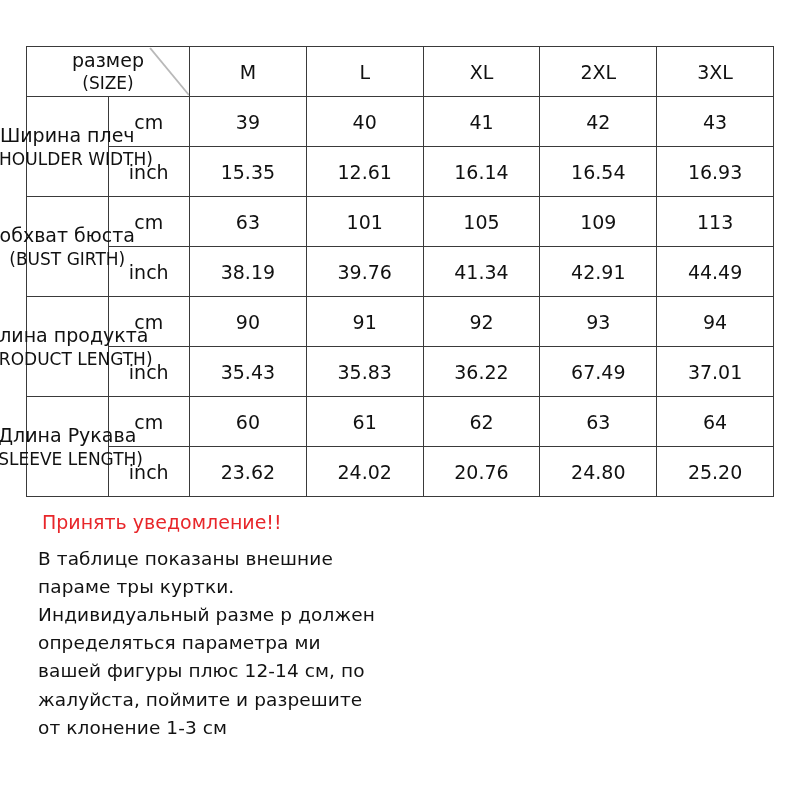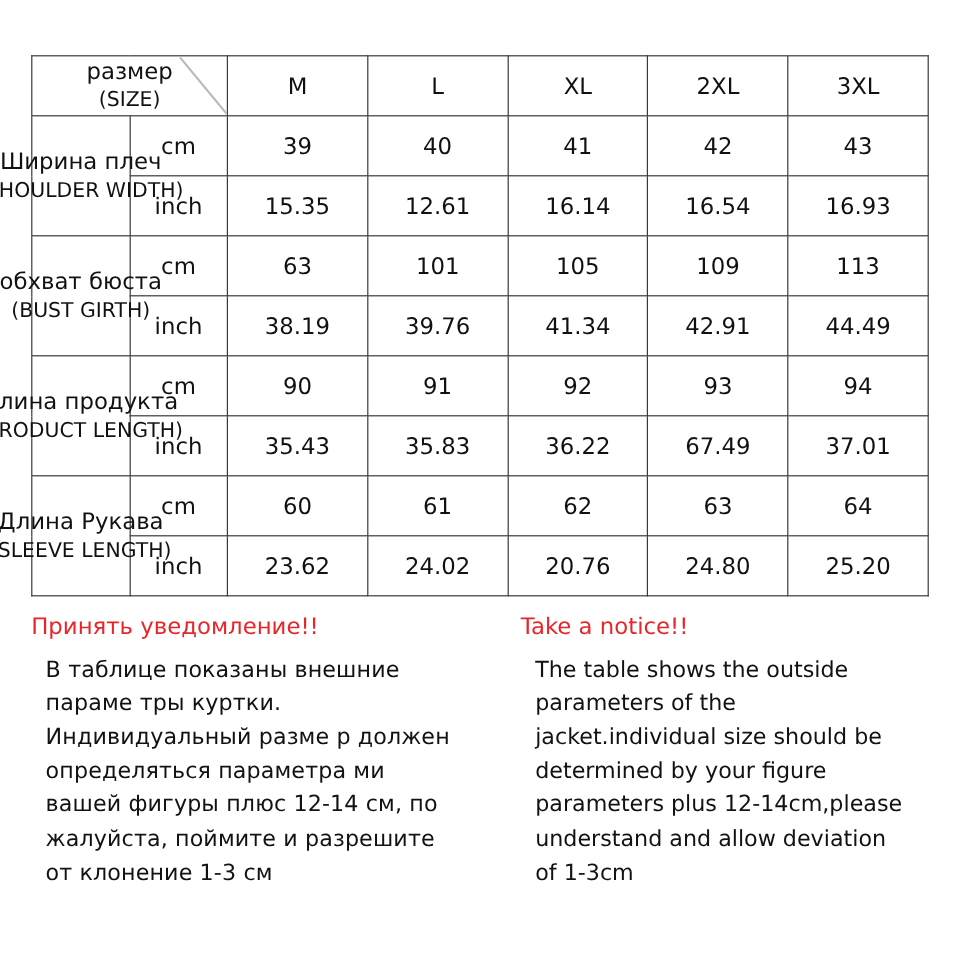--- a/index.html
+++ b/index.html
@@ -81,21 +81,21 @@
     display: flex;
     margin-top: 14px;
     width: 748px;
   }
   .notice {
     width: 374px;
     box-sizing: border-box;
   }
   .notice.right { padding-left: 34px; }
   .notice h3 {
-    margin: 0 0 6px 0;
+    margin: 0 0 6px 16px;
     color: #e8262a;
     font-size: 19px;
     font-weight: 400;
   }
   .notice p {
     margin: 12px;
     font-size: 18.5px;
     line-height: 1.52;
     color: #121212;
   }
@@ -217,19 +217,15 @@
         <td class="val">25.20</td>
       </tr>
     </tbody>
   </table>
 
   <div class="notices">
     <div class="notice left">
       <h3>Принять уведомление!!</h3>
       <p>В таблице показаны внешние параме тры куртки. Индивидуальный разме р должен определяться  параметра ми вашей фигуры плюс 12-14 см,  по жалуйста, поймите и разрешите  от клонение 1-3 см</p>
     </div>
-    <div class="notice right">
-      <h3>Take a notice!!</h3>
-      <p>The table shows the outside parameters of the jacket.individual size should be determined by your figure parameters plus 12-14cm,please understand and allow deviation of 1-3cm</p>
-    </div>
   </div>
 
 </div>
 
 </body></html>

